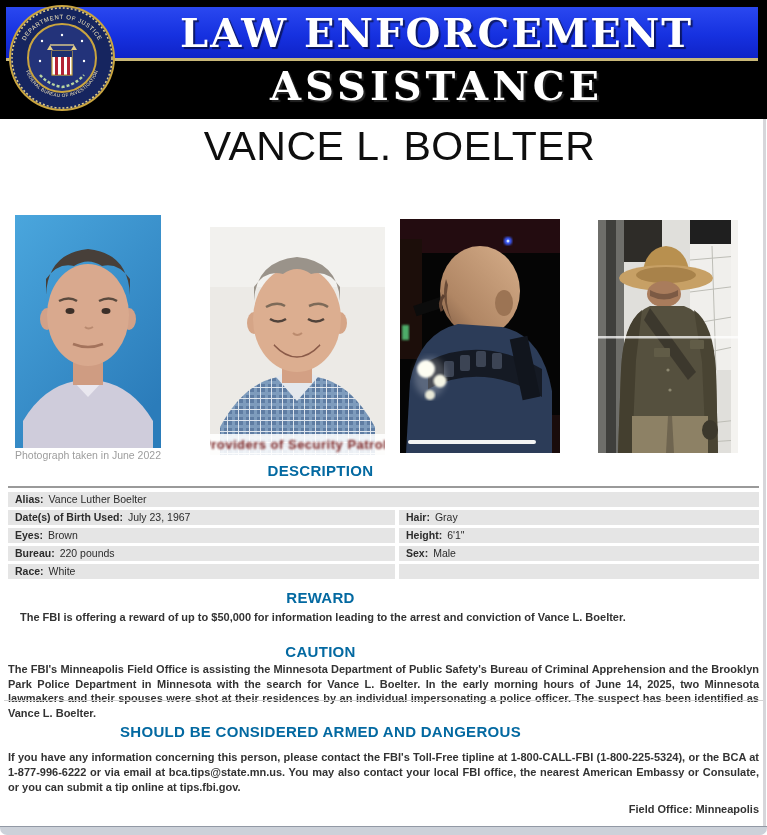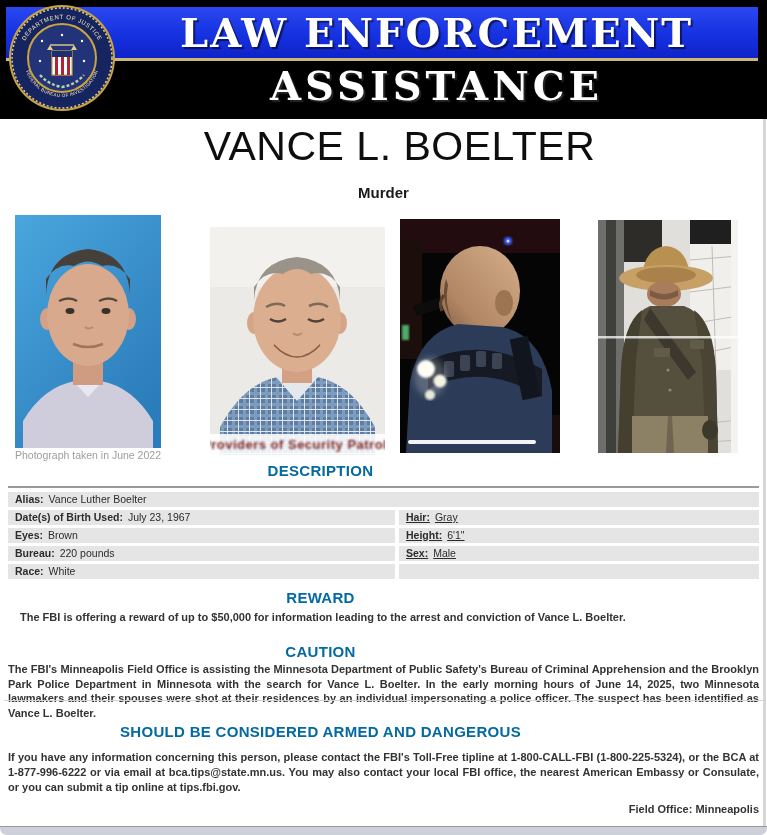--- a/index.html
+++ b/index.html
@@ -67,21 +67,21 @@
   .h-warning { top:723px; }
   
   .dtable { position:absolute; top:486px; left:8px; width:751px; border-top:2px solid #9a9a9a; padding-top:4px; }
   .trow  { display:flex; margin-bottom:3px; }
   .tcell {
     background:#e5e5e5; height:15px; line-height:15px; padding-left:7px;
     font-size:10.5px; color:#2c2c2c; white-space:nowrap; overflow:hidden;
   }
   .tfull  { width:744px; }
   .tleft  { width:380px; margin-right:4px; }
-  .tright { flex:1;text-decoration:underline; }
+  .tright { flex:1; }
   .tlabel { font-weight:bold; margin-right:5px; }
   
   .para {
     position:absolute; left:8px; width:751px;
     font-size:11px; font-weight:bold; color:#333; line-height:14.5px;
   }
   .p-reward  { top:610px; text-align:left;margin-left:12px; }
   .p-caution { top:662px; text-align:justify; }
   .p-contact { top:750px; text-align:justify; line-height:15px; }
   .p-office  { top:802px;text-align:right; }
@@ -134,21 +134,20 @@
         <rect x="48" y="48" width="3" height="24" fill="#b22234"></rect>
         <rect x="54" y="48" width="3" height="24" fill="#b22234"></rect>
         <rect x="60" y="48" width="3" height="24" fill="#b22234"></rect>
         <rect x="45" y="48" width="20" height="6" fill="#1c2f6e"></rect>
       </g>
       <path d="M33,72 Q42,82 55,84 Q68,82 77,72" fill="none" stroke="#b8d4a0" stroke-width="2.4" stroke-dasharray="3,2"></path>
     </svg>
   </div>
 
   <div class="name">VANCE L. BOELTER</div>
-  <div class="charge">Murder</div>
 
   <div class="photo photo1">
     <svg viewBox="0 0 146 233" width="146" height="233">
       <defs>
         <linearGradient id="bg1" x1="0" y1="0" x2="0.7" y2="1">
           <stop offset="0" stop-color="#4aa6dd"></stop>
             <stop offset="1" stop-color="#2b7cba"></stop>
         </linearGradient>
       </defs>
       <rect width="146" height="233" fill="url(#bg1)"></rect>

